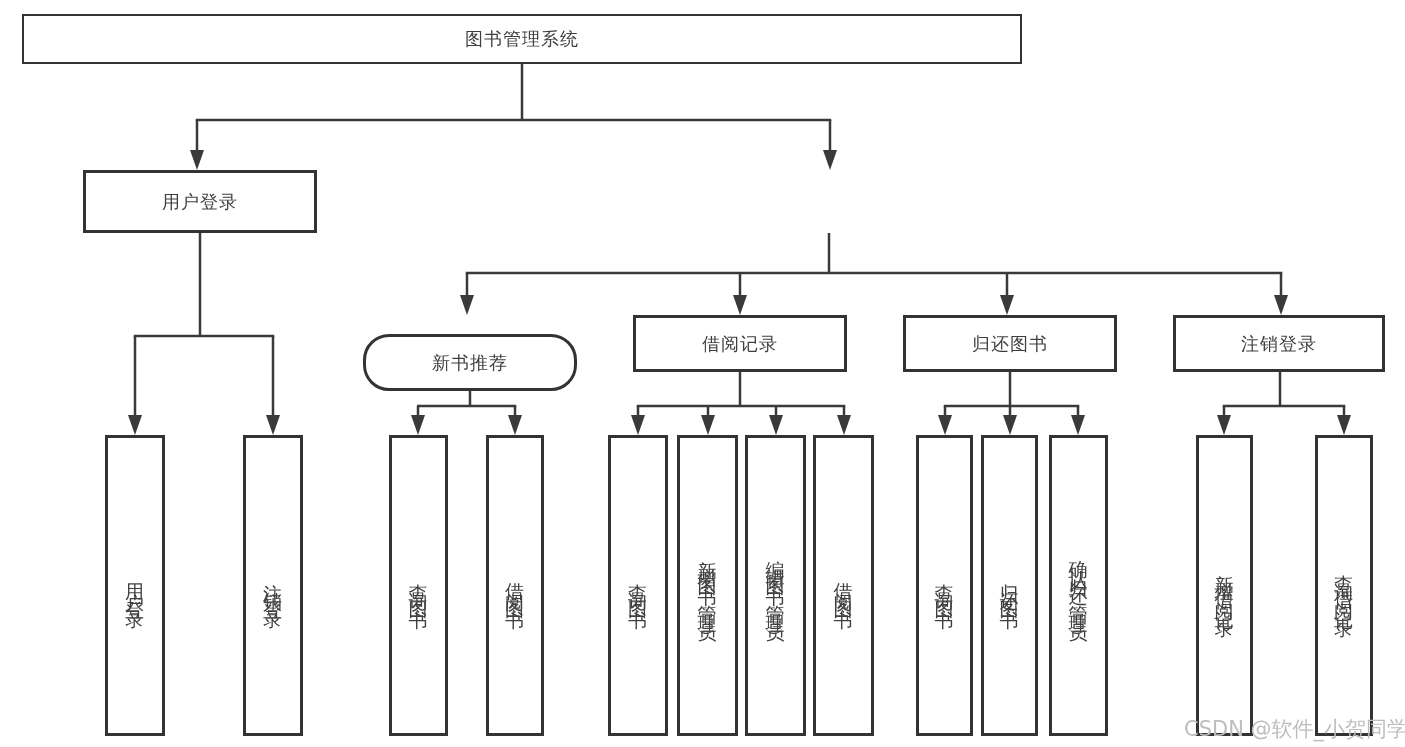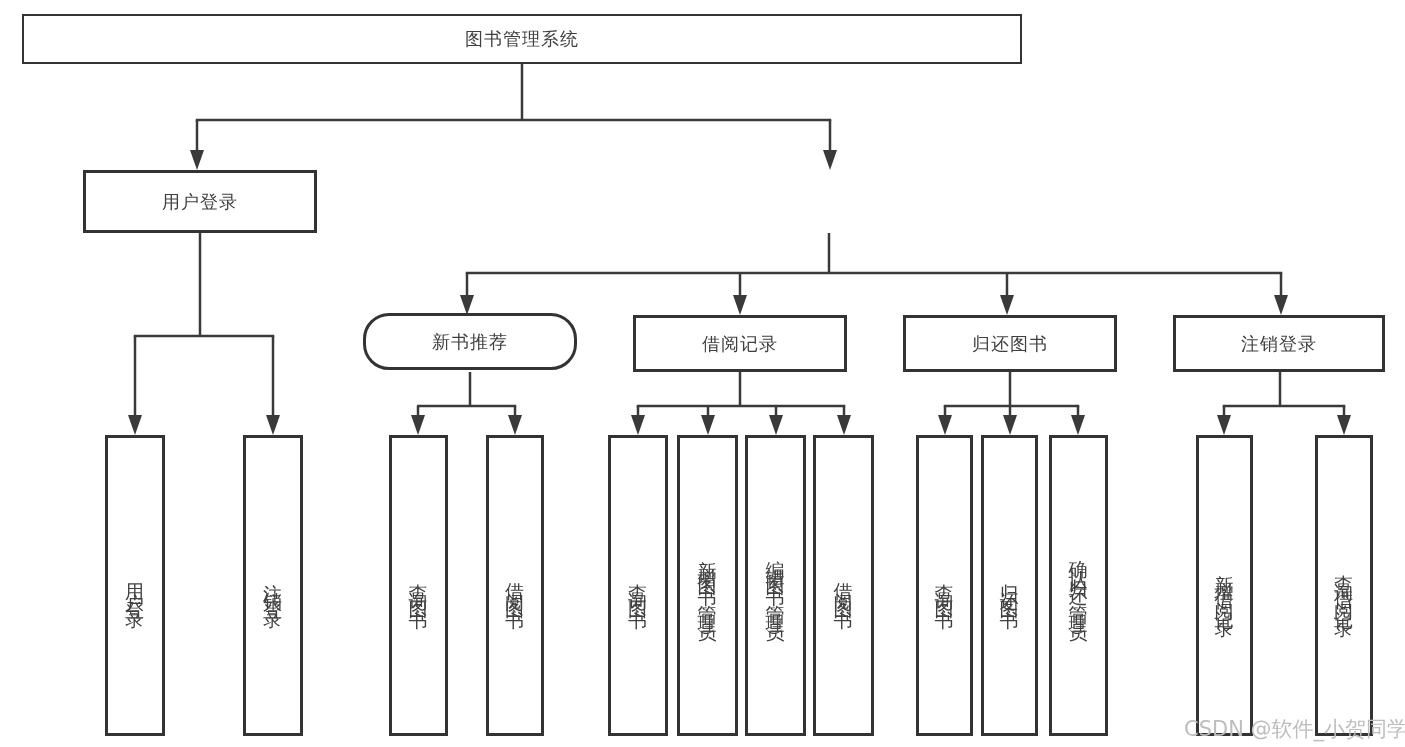--- a/index.html
+++ b/index.html
@@ -146,21 +146,21 @@
         <line x1="1344" y1="406" x2="1344" y2="418"></line>
         <polygon points="1337,415 1351,415 1344,435" stroke="none"></polygon>
       </g>
     </g>
   </svg>
 
   <div class="box-h box-root" style="left:22px; top:14px; width:1000px; height:50px;">图书管理系统</div>
 
   <div class="box-h" style="left:83px; top:170px; width:234px; height:63px;">用户登录</div>
 
-  <div class="box-h" style="left:363px; top:313px; width:214px; height:57px;border-radius:26px;">新书推荐</div>
+  <div class="box-h" style="left:363px; top:334px; width:214px; height:57px;border-radius:26px;">新书推荐</div>
   <div class="box-h" style="left:633px; top:315px; width:214px; height:57px;">借阅记录</div>
   <div class="box-h" style="left:903px; top:315px; width:214px; height:57px;">归还图书</div>
   <div class="box-h" style="left:1173px; top:315px; width:212px; height:57px;">注销登录</div>
 
   <div class="box-v" style="left:105px; top:435px; width:60px; height:301px;">
     <span>用户登录</span>
   </div>
   <div class="box-v" style="left:243px; top:435px; width:60px; height:301px;">
     <span>注销登录</span>
   </div>

